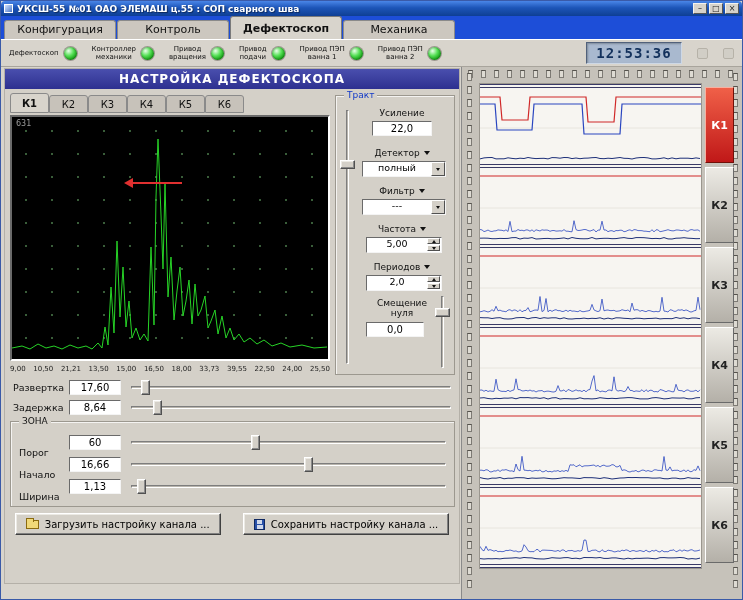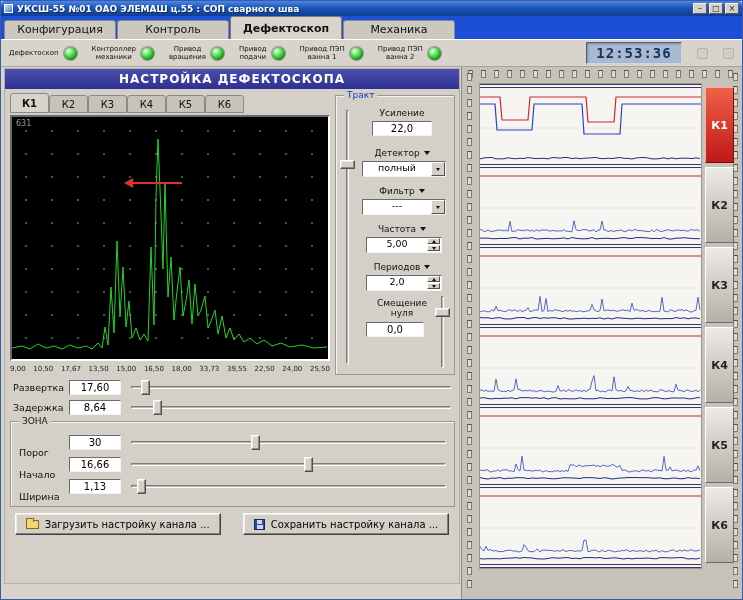--- a/index.html
+++ b/index.html
@@ -325,21 +325,21 @@
           <circle cx="300" cy="198" r="1" fill="#4d7d4d"></circle>
           <circle cx="300" cy="221" r="1" fill="#4d7d4d"></circle>
           <polyline points="0,231 10,229 18,232 26,227 34,231 42,229 50,232 58,228 66,231 74,229 80,232 86,226 90,231 93,210 96,228 99,170 102,216 105,124 108,200 111,150 114,210 117,184 120,221 124,211 128,223 132,217 136,224 139,130 142,208 144,80 146,22 149,98 151,152 153,66 156,180 159,140 162,203 165,174 168,150 171,199 174,184 177,163 180,207 183,167 186,199 189,193 193,179 196,211 199,204 203,193 206,217 210,199 214,221 218,211 222,223 227,217 232,225 238,221 245,227 252,223 260,229 269,226 278,230 290,228 302,231 315,230" fill="none" stroke="#27d427" stroke-width="1"></polyline>
           <line x1="121" y1="66" x2="170" y2="66" stroke="#e03030" stroke-width="2"></line>
           <polygon points="112,66 121,61 121,71" fill="#e03030"></polygon>
         </svg>
       </div>
     <div id="axis">
         <span class="axl">9,00</span>
         <span class="axl">10,50</span>
-        <span class="axl">17,67</span>
+        <span class="axl">21,21</span>
         <span class="axl">13,50</span>
         <span class="axl">15,00</span>
         <span class="axl">16,50</span>
         <span class="axl">18,00</span>
         <span class="axl">33,73</span>
         <span class="axl">39,55</span>
         <span class="axl">22,50</span>
         <span class="axl">24,00</span>
         <span class="axl">25,50</span>
       </div>
@@ -432,21 +432,21 @@
         <div class="htrack"></div>
         <div class="hthumb" style="left:7%;"></div>
       </div>
     </div>
 
     <div class="group" id="zone">
       <span class="group-title">ЗОНА</span>
 
       <div class="ctl-row" style="top:12px;">
         <span class="z-label">Порог</span>
-        <span class="row-value">30</span>
+        <span class="row-value">60</span>
         <div class="hslider">
           <div class="htrack"></div>
           <div class="hthumb" style="left:38%;"></div>
         </div>
       </div>
       <div class="ctl-row" style="top:34px;">
         <span class="z-label">Начало</span>
         <span class="row-value">16,66</span>
         <div class="hslider">
           <div class="htrack"></div>

